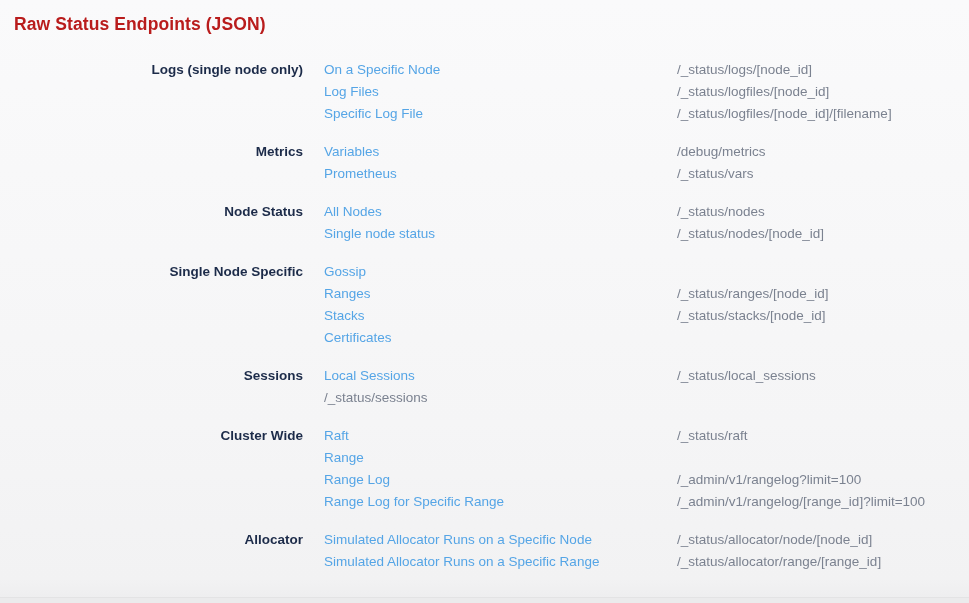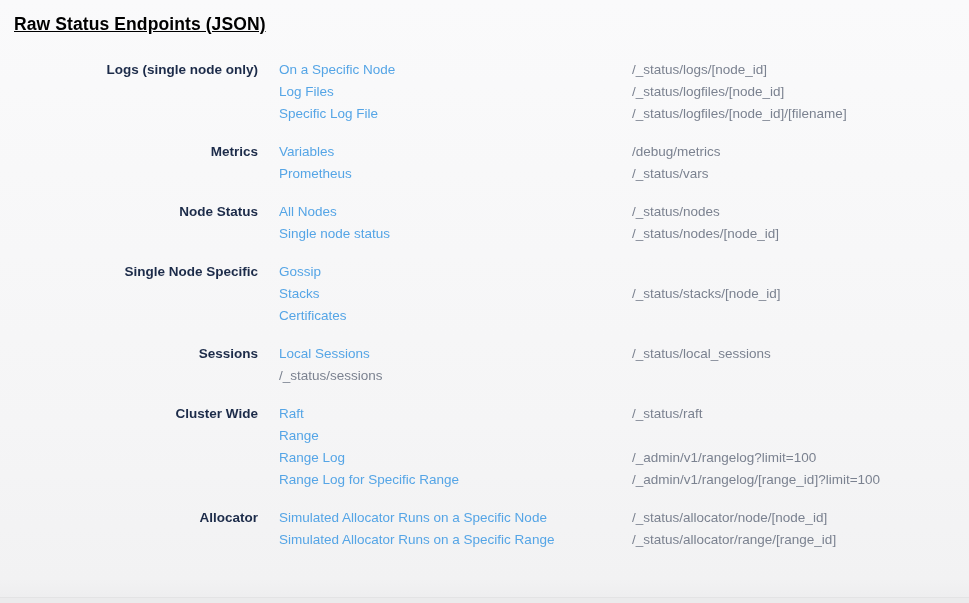--- a/index.html
+++ b/index.html
@@ -14,33 +14,33 @@
   body {
     background: linear-gradient(180deg, #fafafb 0%, #f5f5f6 70%, #f2f2f3 96%, #ededee 100%);
     position: relative;
   }
 
   .page-title {
     padding: 13px 15px 0 14px;
     font-size: 17.5px;
     line-height: 23px;
     font-weight: 700;
-    color: #000000;
+    color: #b91c1c;
     letter-spacing: 0.1px;
-    text-decoration: underline;
   }
 
   .groups {
     margin-top: 23px;
   }
 
   .group {
     display: flex;
     align-items: flex-start;
     margin-bottom: 16px;
+    padding-left: 45px;
   }
 
   .group-label {
     width: 244px;
     margin-left: 14px;
     text-align: right;
     font-size: 13.5px;
     line-height: 22px;
     font-weight: 600;
     color: #1c2b49;
@@ -139,20 +139,24 @@
 </div>
   </div>
 
   <div class="group">
     <div class="group-label">Single Node Specific</div>
     <div class="group-items">
   <div class="endpoint-row">
     <a class="endpoint-link" href="#">Gossip</a>
   </div>
 
+  <div class="endpoint-row">
+    <a class="endpoint-link" href="#">Ranges</a>
+    <span class="endpoint-path">/_status/ranges/[node_id]</span>
+  </div>
 
   <div class="endpoint-row">
     <a class="endpoint-link" href="#">Stacks</a>
     <span class="endpoint-path">/_status/stacks/[node_id]</span>
   </div>
 
   <div class="endpoint-row">
     <a class="endpoint-link" href="#">Certificates</a>
   </div>
 </div>

